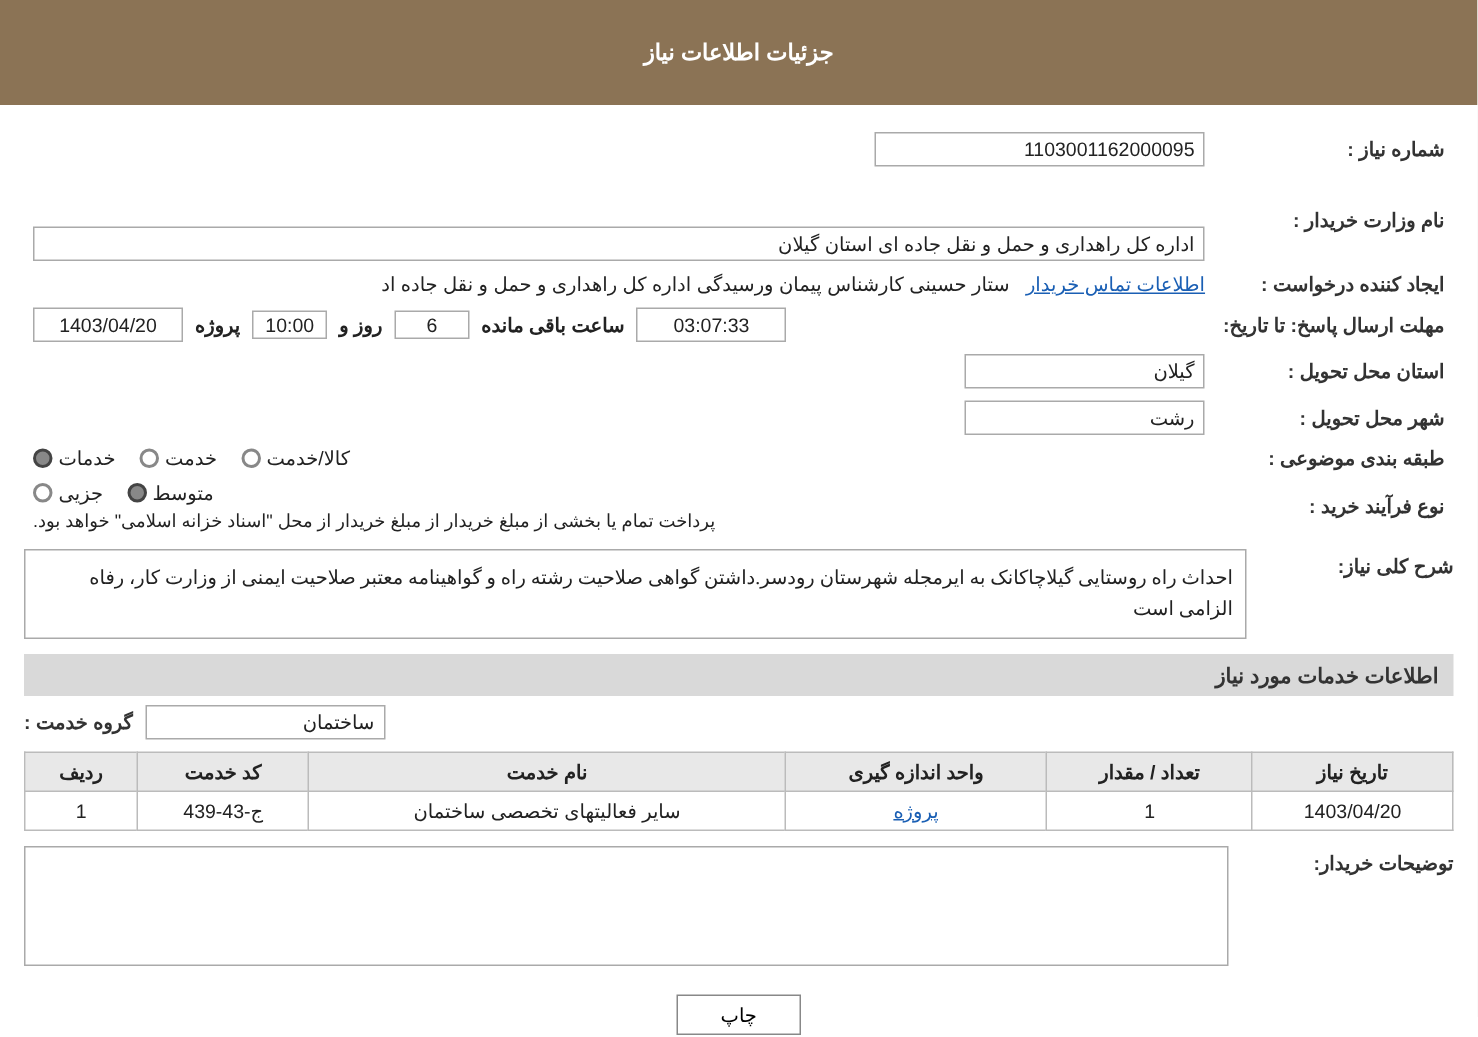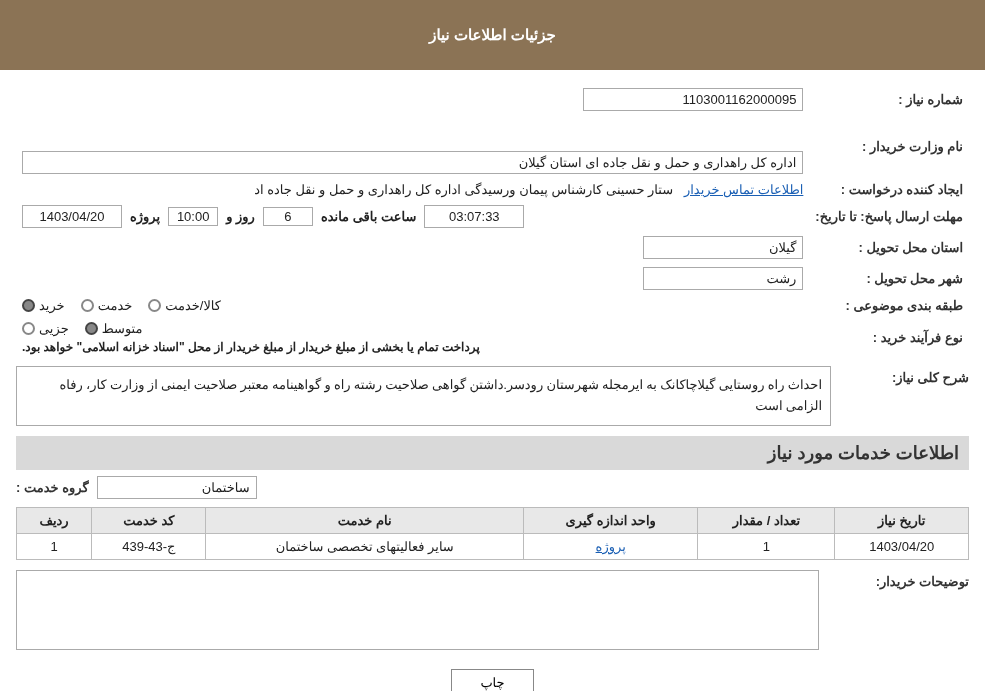--- a/index.html
+++ b/index.html
@@ -67,21 +67,21 @@
       color: #1a5fb4;
       text-decoration: underline;
       cursor: pointer;
     }
     .section-header {
       background: #d9d9d9;
       font-weight: bold;
       padding: 6px 10px;
       margin: 10px 0 6px 0;
       color: #333;
-      font-size: 18px;
+      font-size: 14px;
     }
     .date-time-row {
       display: flex;
       align-items: center;
       gap: 8px;
       justify-content: flex-end;
     }
     .date-time-row .lbl {
       font-weight: bold;
       white-space: nowrap;
@@ -120,21 +120,20 @@
       background: #fff;
       flex-shrink: 0;
     }
     .radio-circle.selected {
       background: #888;
       border-color: #444;
     }
     .note-text {
       color: #222;
       font-size: 12px;
-      font-weight: bold;
     }
     .description-box {
       border: 1px solid #aaa;
       background: #fff;
       padding: 8px;
       min-height: 60px;
       text-align: right;
       direction: rtl;
       line-height: 1.6;
     }
@@ -267,21 +266,21 @@
           <div class="radio-row">
             <div class="radio-item">
               <span>کالا/خدمت</span>
               <span class="radio-circle"></span>
             </div>
             <div class="radio-item">
               <span>خدمت</span>
               <span class="radio-circle"></span>
             </div>
             <div class="radio-item">
-              <span>خرید</span>
+              <span>خدمات</span>
               <span class="radio-circle selected"></span>
             </div>
           </div>
         </td>
       </tr>
 
       <tr>
         <td class="label-cell">نوع فرآیند خرید :</td>
         <td class="value-cell">
           <div style="display:flex; flex-direction:column; gap:4px; align-items:flex-end;">

